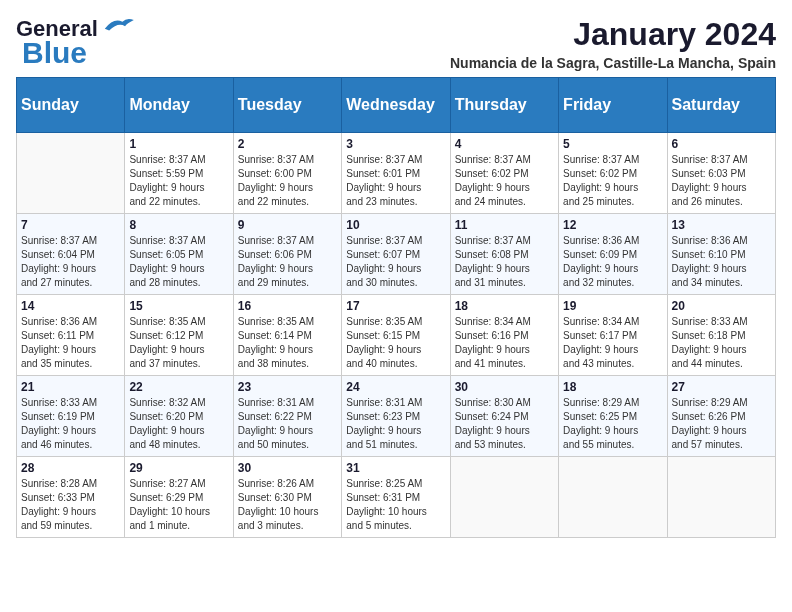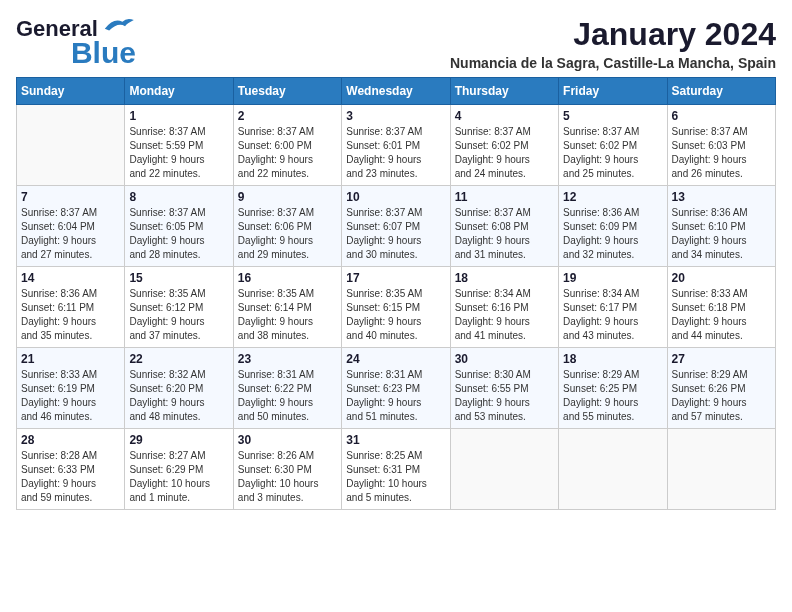--- a/index.html
+++ b/index.html
@@ -12,21 +12,21 @@
     }
     .header {
       display: flex;
       align-items: flex-start;
       justify-content: space-between;
       margin-bottom: 6px;
     }
     .logo {
       display: flex;
       flex-direction: column;
-      align-items: flex-end;
+      align-items: flex-start;
     }
     .logo-bird {
       width: 28px;
       height: 18px;
       margin-left: 52px;
       margin-top: -18px;
     }
     .title-section {
       text-align: right;
     }
@@ -43,23 +43,23 @@
       text-align: center;
     }
     .calendar {
       width: 100%;
       border-collapse: collapse;
       font-size: 11px;
     }
     .calendar th {
       background: #2a7bbf;
       color: #fff;
-      padding: 6px 4px;
+      padding: 18px 4px;
       text-align: left;
-      font-size: 12px;
+      font-size: 16px;
       font-weight: bold;
       border: 1px solid #1a60a0;
     }
     .calendar td {
       border: 1px solid #ccc;
       vertical-align: top;
       padding: 4px;
       width: calc(100% / 7);
       min-height: 80px;
       background: #fff;
@@ -286,21 +286,21 @@
         <td>
           <div class="day-number">24</div>
           <div class="day-info" style="white-space: pre-line;">Sunrise: 8:31 AM
 Sunset: 6:23 PM
 Daylight: 9 hours
 and 51 minutes.</div>
         </td>
         <td>
           <div class="day-number">30</div>
           <div class="day-info" style="white-space: pre-line;">Sunrise: 8:30 AM
-Sunset: 6:55 PM
+Sunset: 6:24 PM
 Daylight: 9 hours
 and 53 minutes.</div>
         </td>
         <td>
           <div class="day-number">18</div>
           <div class="day-info" style="white-space: pre-line;">Sunrise: 8:29 AM
 Sunset: 6:25 PM
 Daylight: 9 hours
 and 55 minutes.</div>
         </td>

